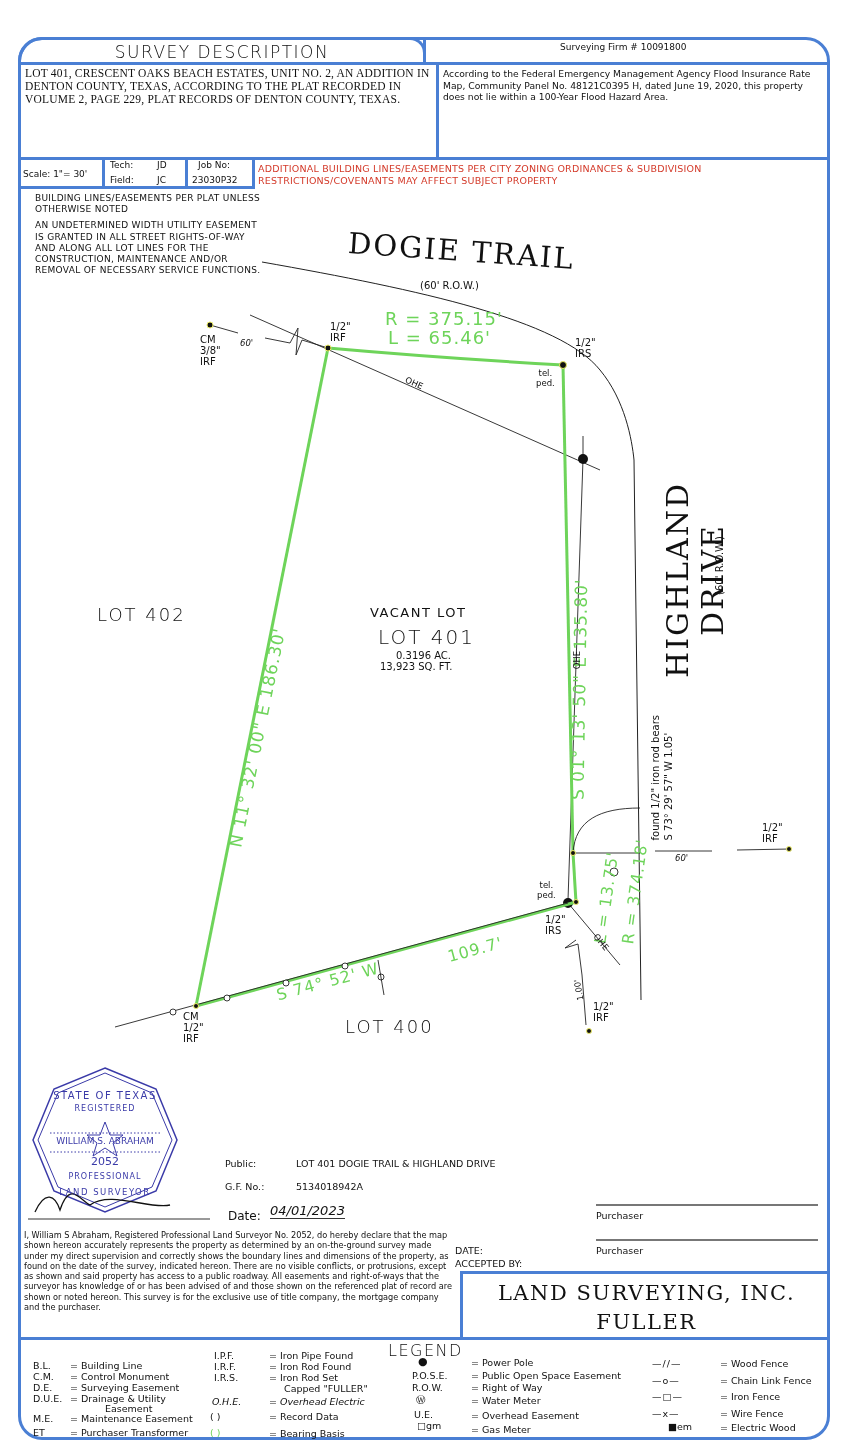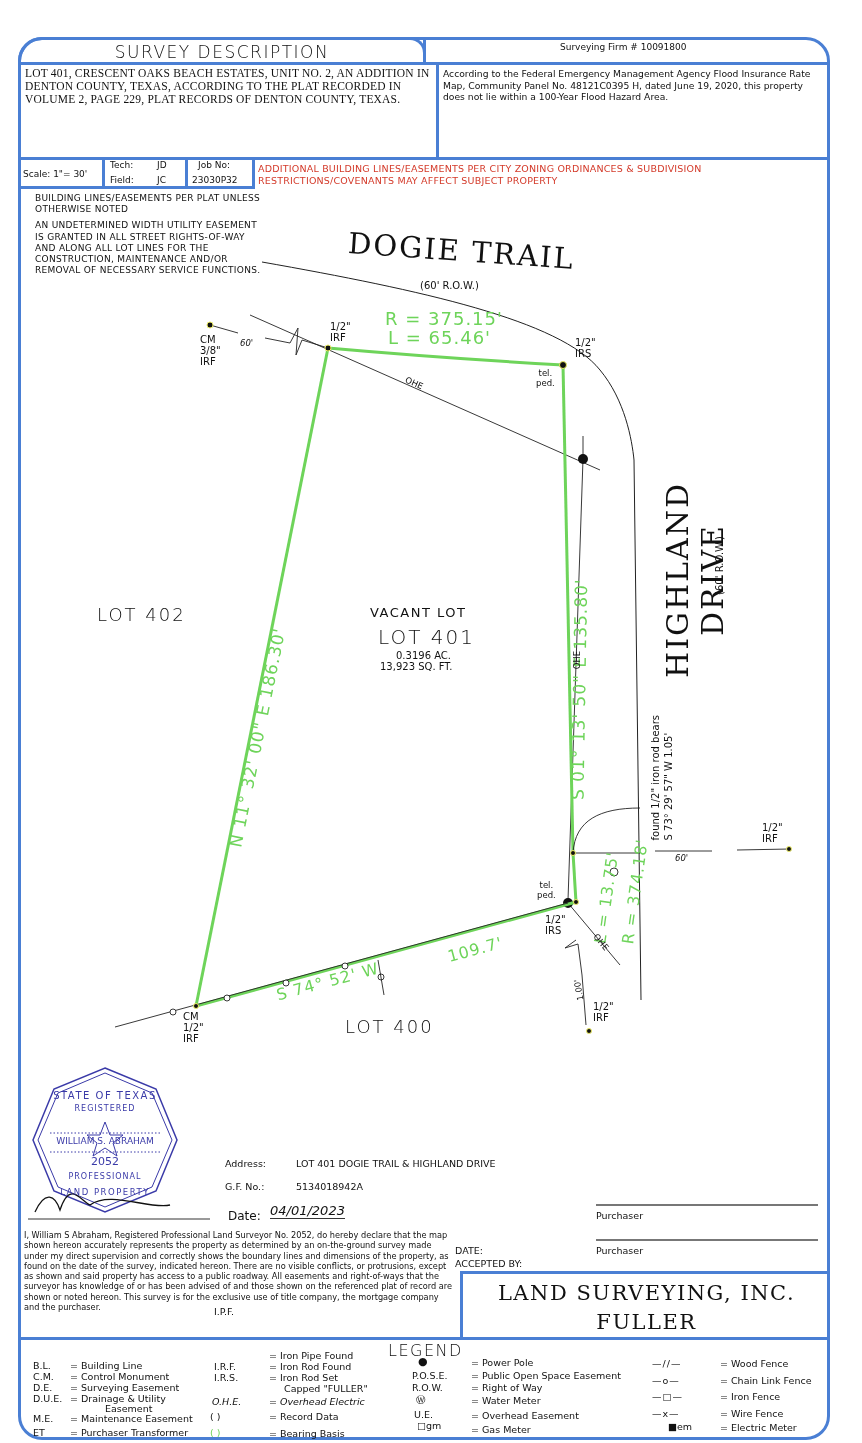--- a/index.html
+++ b/index.html
@@ -236,23 +236,23 @@
 <div class="lbl-sm" style="left:675px;top:853px;font-style:italic;">60'</div>
 <div class="lbl-sm" style="left:568px;top:985px;transform:rotate(-100deg);">1.00'</div>
 <div class="lbl" style="left:555px;top:735px;transform:rotate(-90deg);width:200px;">found 1/2" iron rod bears</div>
 <div class="lbl" style="left:568px;top:735px;transform:rotate(-90deg);width:200px;">S 73° 29' 57" W      1.05'</div>
 
 <div class="abs" style="left:52px;top:1090px;width:106px;text-align:center;color:#3a3aa8;font-size:10px;letter-spacing:1.5px;">STATE OF TEXAS</div>
 <div class="abs" style="left:52px;top:1104px;width:106px;text-align:center;color:#3a3aa8;font-size:8px;letter-spacing:1px;">REGISTERED</div>
 <div class="abs" style="left:35px;top:1136px;width:140px;text-align:center;color:#3a3aa8;font-size:9px;">WILLIAM S. ABRAHAM</div>
 <div class="abs" style="left:52px;top:1155px;width:106px;text-align:center;color:#3a3aa8;font-size:11px;">2052</div>
 <div class="abs" style="left:52px;top:1172px;width:106px;text-align:center;color:#3a3aa8;font-size:8px;letter-spacing:1px;">PROFESSIONAL</div>
-<div class="abs" style="left:52px;top:1187px;width:106px;text-align:center;color:#3a3aa8;font-size:8.5px;letter-spacing:1.5px;">LAND PROPERTY</div>
-
-<div class="cert-info" style="left:225px;top:1158px;">Address:</div>
+<div class="abs" style="left:52px;top:1187px;width:106px;text-align:center;color:#3a3aa8;font-size:8.5px;letter-spacing:1.5px;">LAND SURVEYOR</div>
+
+<div class="cert-info" style="left:225px;top:1158px;">Public:</div>
 <div class="cert-info" style="left:296px;top:1158px;">LOT 401 DOGIE TRAIL &amp; HIGHLAND DRIVE</div>
 <div class="cert-info" style="left:225px;top:1181px;">G.F. No.:</div>
 <div class="cert-info" style="left:296px;top:1181px;">5134018942A</div>
 <div class="cert-info" style="left:228px;top:1209px;font-size:12px;">Date:</div>
 <div class="cert-info" style="left:270px;top:1203px;font-size:13px;font-style:italic;border-bottom:1px solid #333;">04/01/2023</div>
 
 <div class="cert-text">I, William S Abraham, Registered Professional Land Surveyor No. 2052, do hereby declare that the map shown hereon accurately represents the property as determined by an on-the-ground survey made under my direct supervision and correctly shows the boundary lines and dimensions of the property, as found on the date of the survey, indicated hereon. There are no visible conflicts, or protrusions, except as shown and said property has access to a public roadway. All easements and right-of-ways that the surveyor has knowledge of or has been advised of and those shown on the referenced plat of record are shown or noted hereon. This survey is for the exclusive use of title company, the mortgage company and the purchaser.</div>
 
 <div class="sig-line" style="left:596px;top:1204px;width:222px;"></div>
 <div class="cert-info" style="left:596px;top:1210px;">Purchaser</div>
@@ -279,21 +279,21 @@
   <div class="legend-text" style="left:33px;top:1393px;">D.U.E.</div>
   <div class="legend-text" style="left:70px;top:1393px;">= Drainage &amp; Utility</div>
   <div class="legend-text" style="left:105px;top:1403px;">Easement</div>
   <div class="legend-text" style="left:33px;top:1413px;">M.E.</div>
   <div class="legend-text" style="left:70px;top:1413px;">= Maintenance Easement</div>
   <div class="legend-text" style="left:33px;top:1427px;">ET</div>
   <div class="legend-text" style="left:70px;top:1427px;">= Purchaser Transformer</div>
 </div>
 
 <div id="legend-col2">
-  <div class="legend-text" style="left:214px;top:1306px;">I.P.F.</div>
+  <div class="legend-text" style="left:214px;top:1350px;">I.P.F.</div>
   <div class="legend-text" style="left:269px;top:1350px;">= Iron Pipe Found</div>
   <div class="legend-text" style="left:214px;top:1361px;">I.R.F.</div>
   <div class="legend-text" style="left:269px;top:1361px;">= Iron Rod Found</div>
   <div class="legend-text" style="left:214px;top:1372px;">I.R.S.</div>
   <div class="legend-text" style="left:269px;top:1372px;">= Iron Rod Set</div>
   <div class="legend-text" style="left:284px;top:1383px;">Capped "FULLER"</div>
   <div class="legend-text" style="left:212px;top:1396px;font-style:italic;">O.H.E.</div>
   <div class="legend-text" style="left:269px;top:1396px;font-style:italic;">= Overhead Electric</div>
   <div class="legend-text" style="left:210px;top:1411px;">(      )</div>
   <div class="legend-text" style="left:269px;top:1411px;">= Record Data</div>
@@ -319,14 +319,14 @@
 <div id="legend-col4">
   <div class="legend-text" style="left:652px;top:1358px;letter-spacing:1px;">—//—</div>
   <div class="legend-text" style="left:720px;top:1358px;">= Wood Fence</div>
   <div class="legend-text" style="left:652px;top:1375px;letter-spacing:1px;">—o—</div>
   <div class="legend-text" style="left:720px;top:1375px;">= Chain Link Fence</div>
   <div class="legend-text" style="left:652px;top:1391px;letter-spacing:1px;">—□—</div>
   <div class="legend-text" style="left:720px;top:1391px;">= Iron Fence</div>
   <div class="legend-text" style="left:652px;top:1408px;letter-spacing:1px;">—x—</div>
   <div class="legend-text" style="left:720px;top:1408px;">= Wire Fence</div>
   <div class="legend-text" style="left:668px;top:1421px;">■em</div>
-  <div class="legend-text" style="left:720px;top:1422px;">= Electric Meter</div>
+  <div class="legend-text" style="left:720px;top:1422px;">= Electric Wood</div>
 </div>
 
 </body></html>

